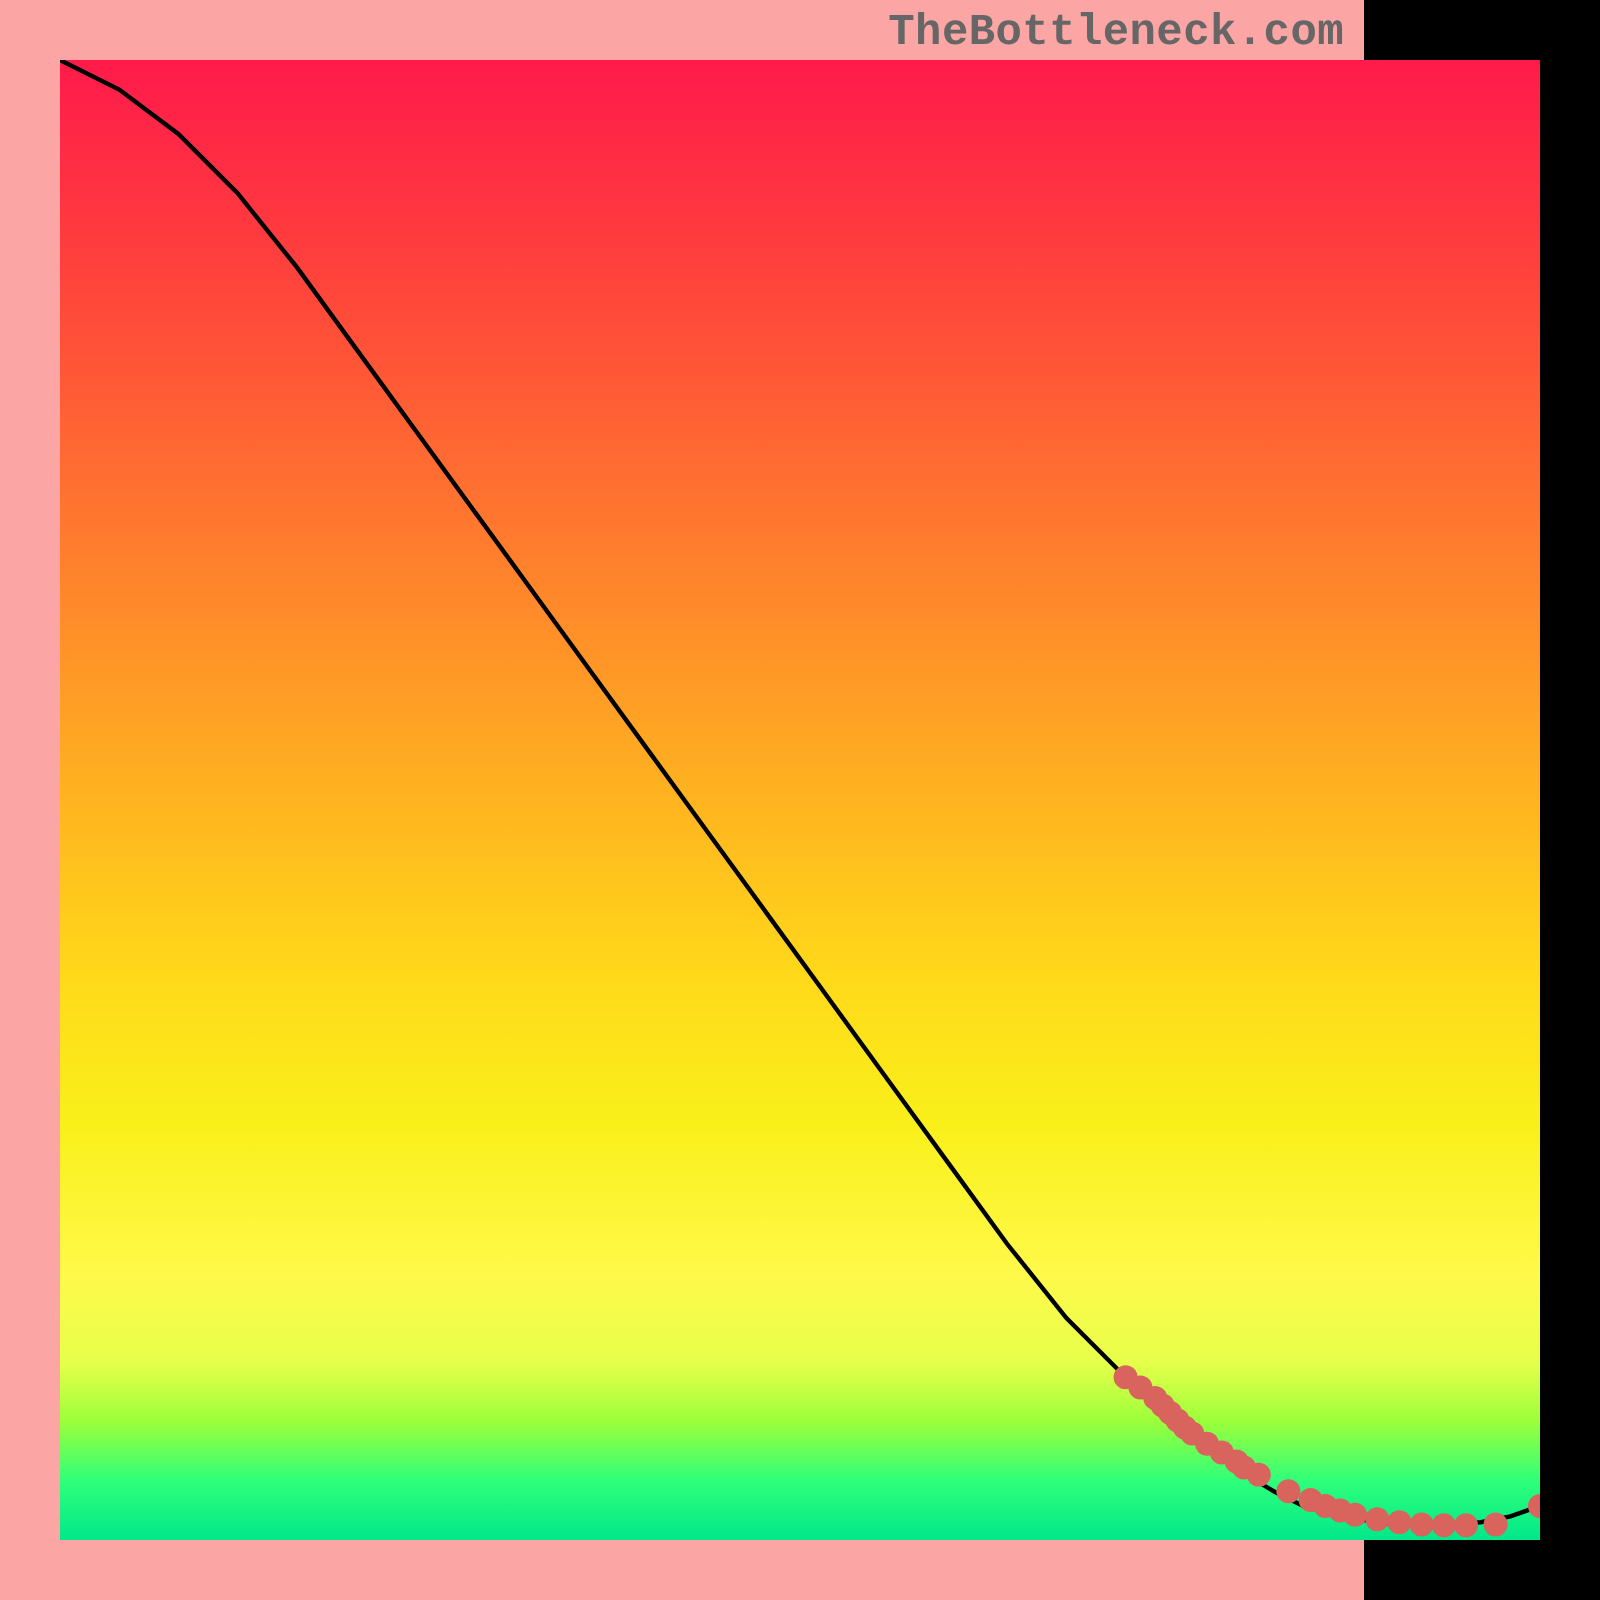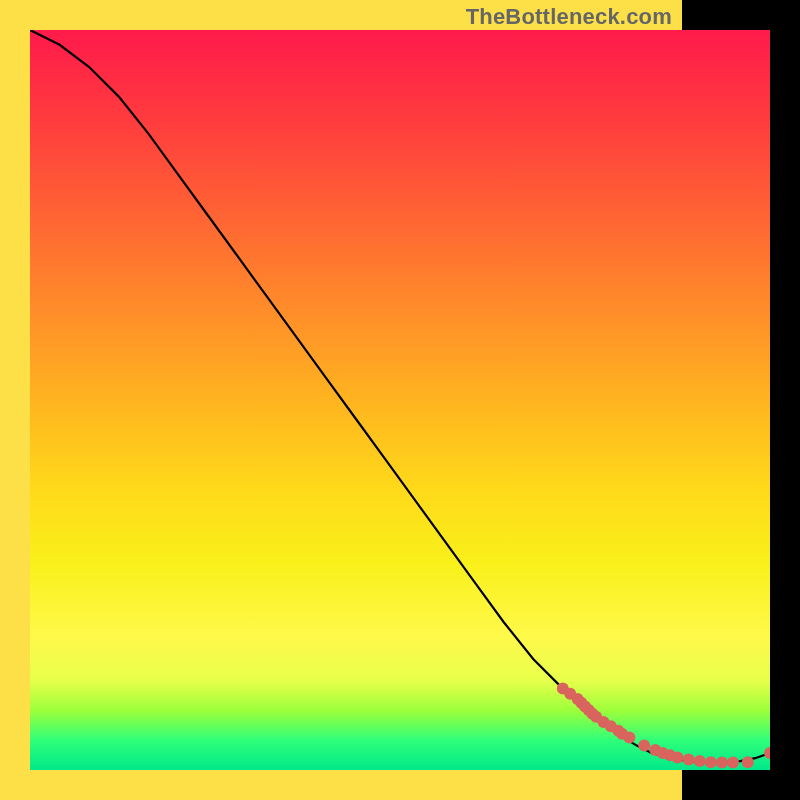--- a/index.html
+++ b/index.html
@@ -8,21 +8,22 @@
     width: 800px;
     height: 800px;
     background: #000;
     overflow: hidden;
     font-family: Arial, Helvetica, sans-serif;
   }
   .frame {
     position: relative;
     width: 682px;
     height: 800px;
-    background: #fde047;
+    background: #fca5a5;
+    font-family: Liberation Mono, monospace;
   }
   .watermark {
     position: absolute;
     top: 4px;
     right: 10px;
     color: #666;
     font-size: 22px;
     font-weight: 600;
     letter-spacing: 0.2px;
     z-index: 5;

